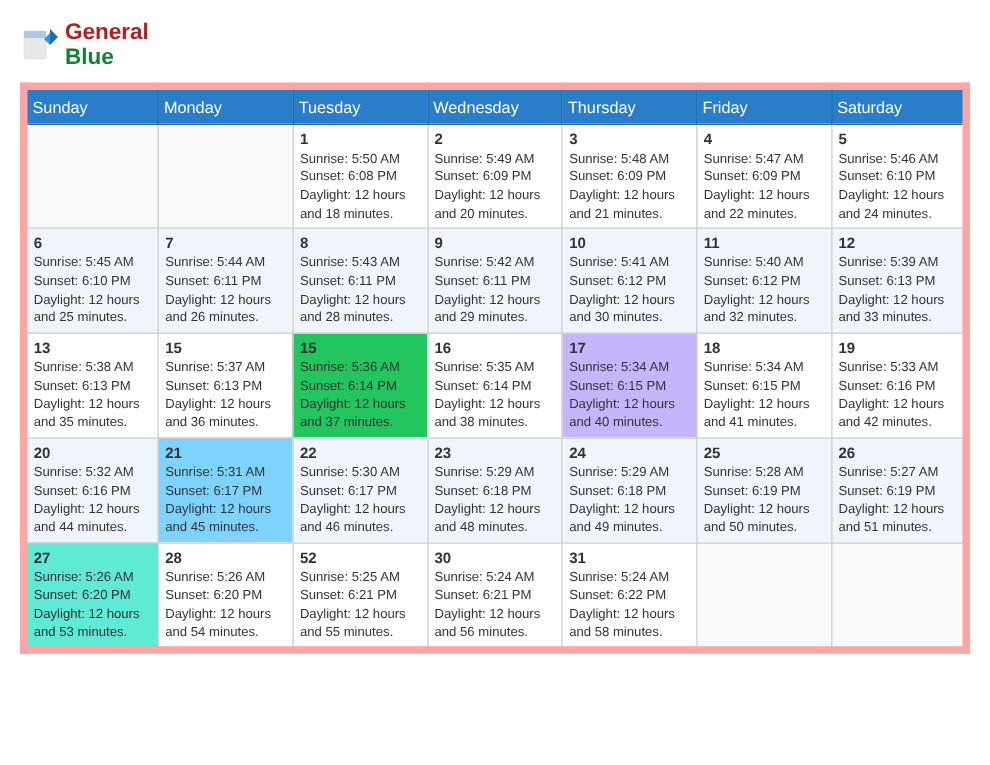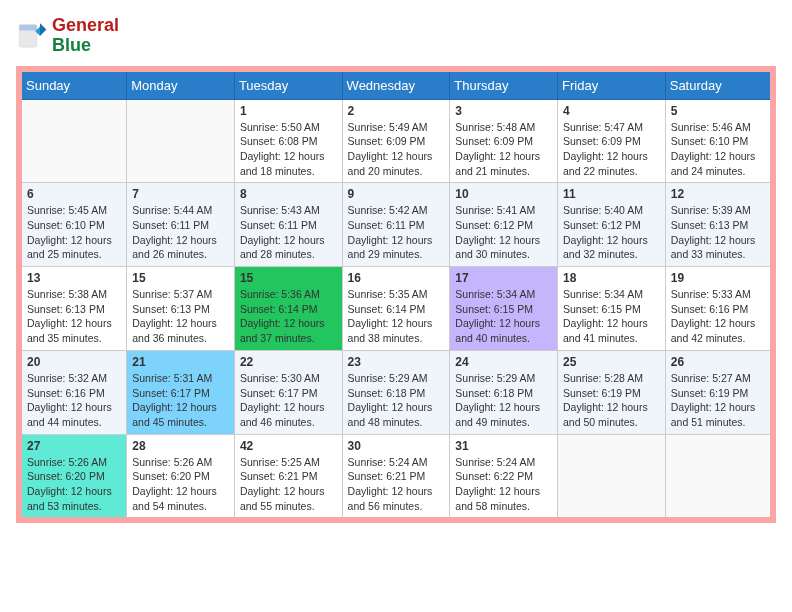--- a/index.html
+++ b/index.html
@@ -184,21 +184,21 @@
         <td style="background: rgb(240, 245, 251);"><span class="day-num">25</span>
         <span class="cell-text">Sunrise: 5:28 AM<br>Sunset: 6:19 PM<br>Daylight: 12 hours and 50 minutes.</span></td>
         <td style="background: rgb(240, 245, 251);"><span class="day-num">26</span>
         <span class="cell-text">Sunrise: 5:27 AM<br>Sunset: 6:19 PM<br>Daylight: 12 hours and 51 minutes.</span></td>
       </tr>
       <tr>
         <td style="background: #5eead4;"><span class="day-num">27</span>
         <span class="cell-text">Sunrise: 5:26 AM<br>Sunset: 6:20 PM<br>Daylight: 12 hours and 53 minutes.</span></td>
         <td style="background: rgb(255, 255, 255);"><span class="day-num">28</span>
         <span class="cell-text">Sunrise: 5:26 AM<br>Sunset: 6:20 PM<br>Daylight: 12 hours and 54 minutes.</span></td>
-        <td style="background: rgb(255, 255, 255);"><span class="day-num">42</span>
+        <td style="background: rgb(255, 255, 255);"><span class="day-num">52</span>
         <span class="cell-text">Sunrise: 5:25 AM<br>Sunset: 6:21 PM<br>Daylight: 12 hours and 55 minutes.</span></td>
         <td style="background: rgb(255, 255, 255);"><span class="day-num">30</span>
         <span class="cell-text">Sunrise: 5:24 AM<br>Sunset: 6:21 PM<br>Daylight: 12 hours and 56 minutes.</span></td>
         <td style="background: rgb(255, 255, 255);"><span class="day-num">31</span>
         <span class="cell-text">Sunrise: 5:24 AM<br>Sunset: 6:22 PM<br>Daylight: 12 hours and 58 minutes.</span></td>
         <td class="empty"></td>
         <td class="empty"></td>
       </tr>
     </tbody>
 </table>

